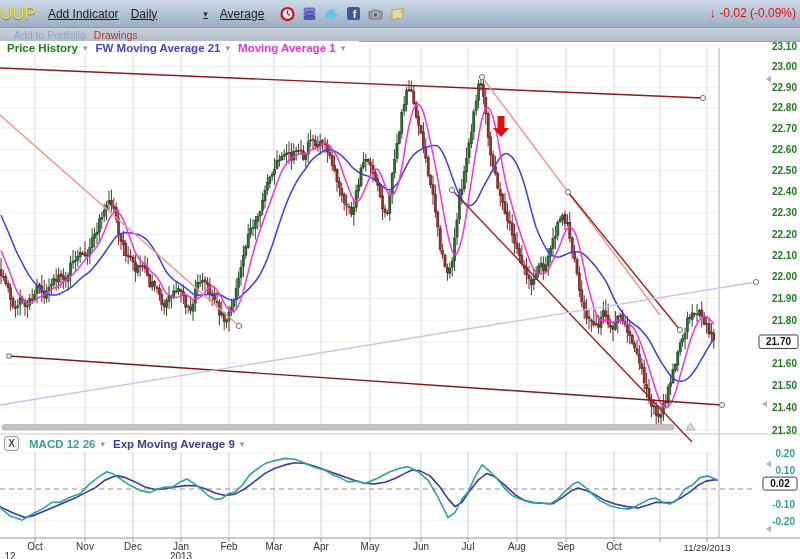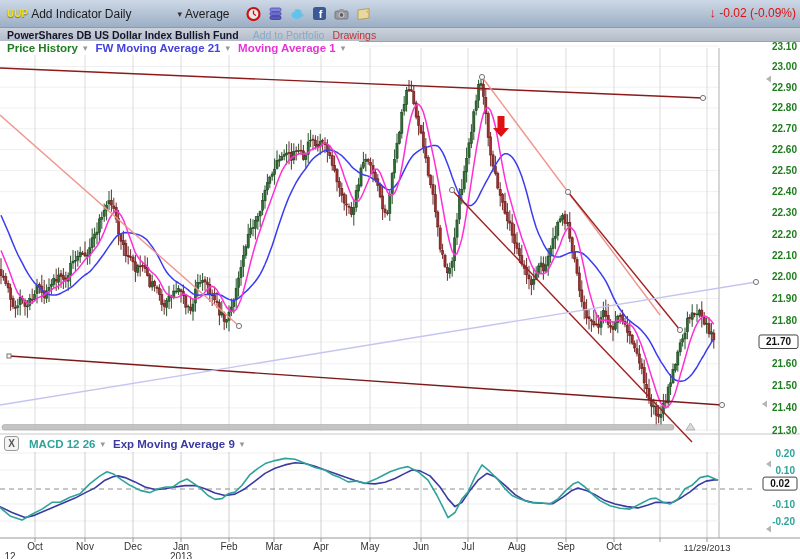--- a/index.html
+++ b/index.html
@@ -1,22 +1,22 @@
 <!DOCTYPE html>
 <html><head>
 <meta charset="utf-8">
 <style>
   html,body{margin:0;padding:0;background:#fff;}
   .app{position:relative;width:800px;height:559px;overflow:hidden;background:#fff;
        font-family:"Liberation Sans",sans-serif;font-size:11px;color:#222;}
   .toolbar{position:absolute;left:0;top:0;width:800px;height:27px;
            background:linear-gradient(#cdd8e6,#9cafc5);border-bottom:1px solid #8a9ab0;
            display:flex;align-items:center;}
-  .tb-symbol{color:#f5e41a;font-weight:bold;font-size:10px;margin-left:7px;text-shadow:0 1px 1px #667;}
-  .tb-item{margin-left:3px;color:#1c1c1c;font-size:12px;cursor:default;}
+  .tb-symbol{color:#f5e41a;font-weight:normal;font-size:17px;text-shadow:0 1px 1px #667;}
+  .tb-item{margin-left:12px;color:#1c1c1c;font-size:12px;cursor:default;text-decoration:underline;}
   .tb-drop{display:flex;align-items:center;}
   .tb-drop .arrow{margin-left:46px;color:#333;font-size:9px;}
   .tb-icons{display:flex;align-items:center;margin-left:16px;gap:7px;}
   .tb-icon{width:15px;height:15px;display:inline-block;}
   .tb-change{position:absolute;right:4px;top:5px;color:#dd1111;font-weight:normal;font-size:12px;}
   .tb-change .dn{font-size:13px;}
   .symrow{position:absolute;left:0;top:28px;width:800px;height:13px;
           background:linear-gradient(#ccd2db,#b3bcc9);border-bottom:1px solid #98a2b0;
           display:flex;align-items:center;font-size:10.5px;}
   .sym-name{margin-left:7px;color:#14142a;font-weight:bold;}
@@ -86,21 +86,20 @@
           </svg>
       </span>
     </span>
     <span class="tb-change">
       <span class="dn">↓</span>
       <span>-0.02 (-0.09%)</span>
     </span>
   </div>
 
   <div class="symrow">
-    <span class="sym-name">PowerShares DB US Dollar Index Bullish Fund</span>
     <span class="sym-link">Add to Portfolio</span>
     <span class="sym-draw">Drawings</span>
   </div>
 
   <div class="indrow">
     <span class="ind" style="color:#1e7d1e">Price History</span>
     <span class="dd-arrow">▾</span>
     <span class="ind" style="color:#4343e0">FW Moving Average 21</span>
     <span class="dd-arrow">▾</span>
     <span class="ind" style="color:#e832d8">Moving Average 1</span>

